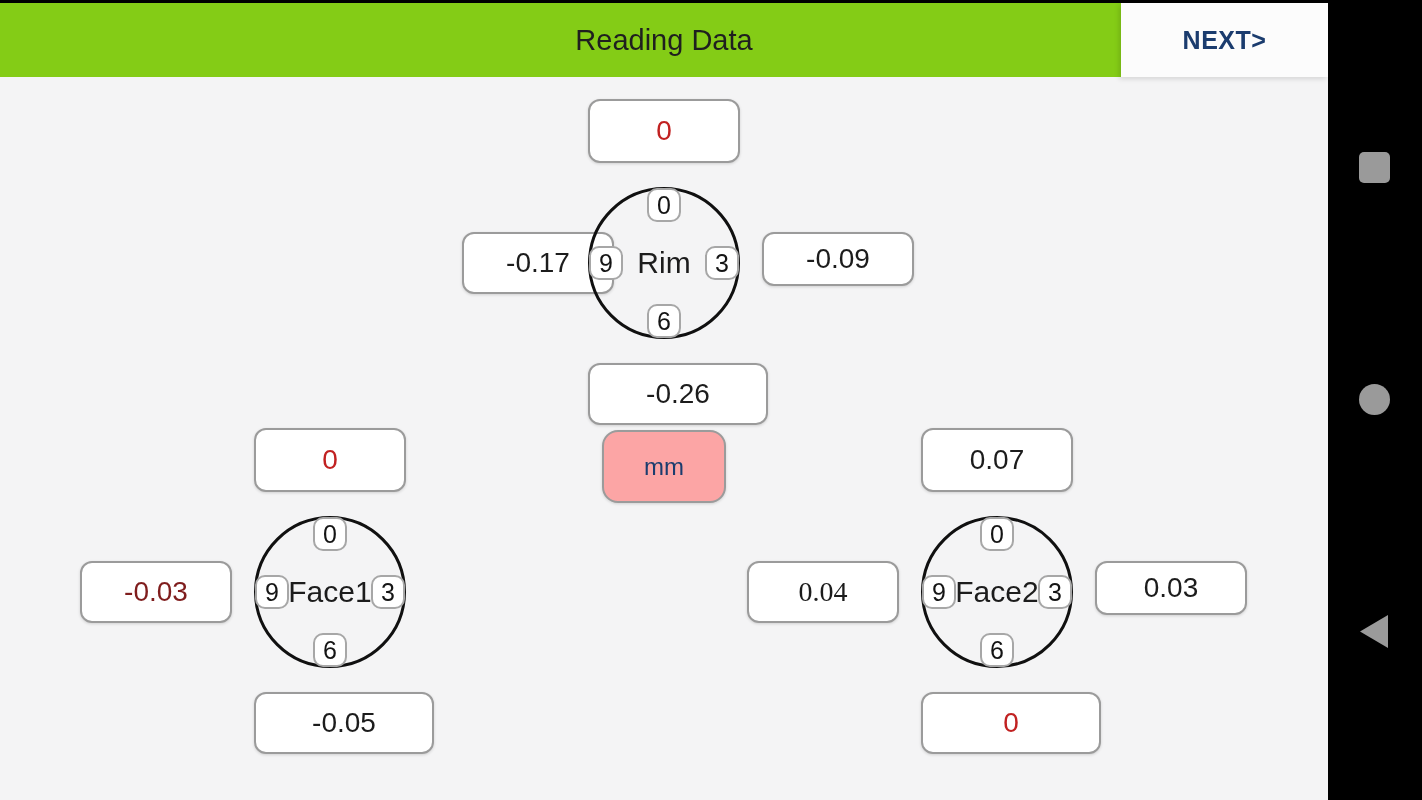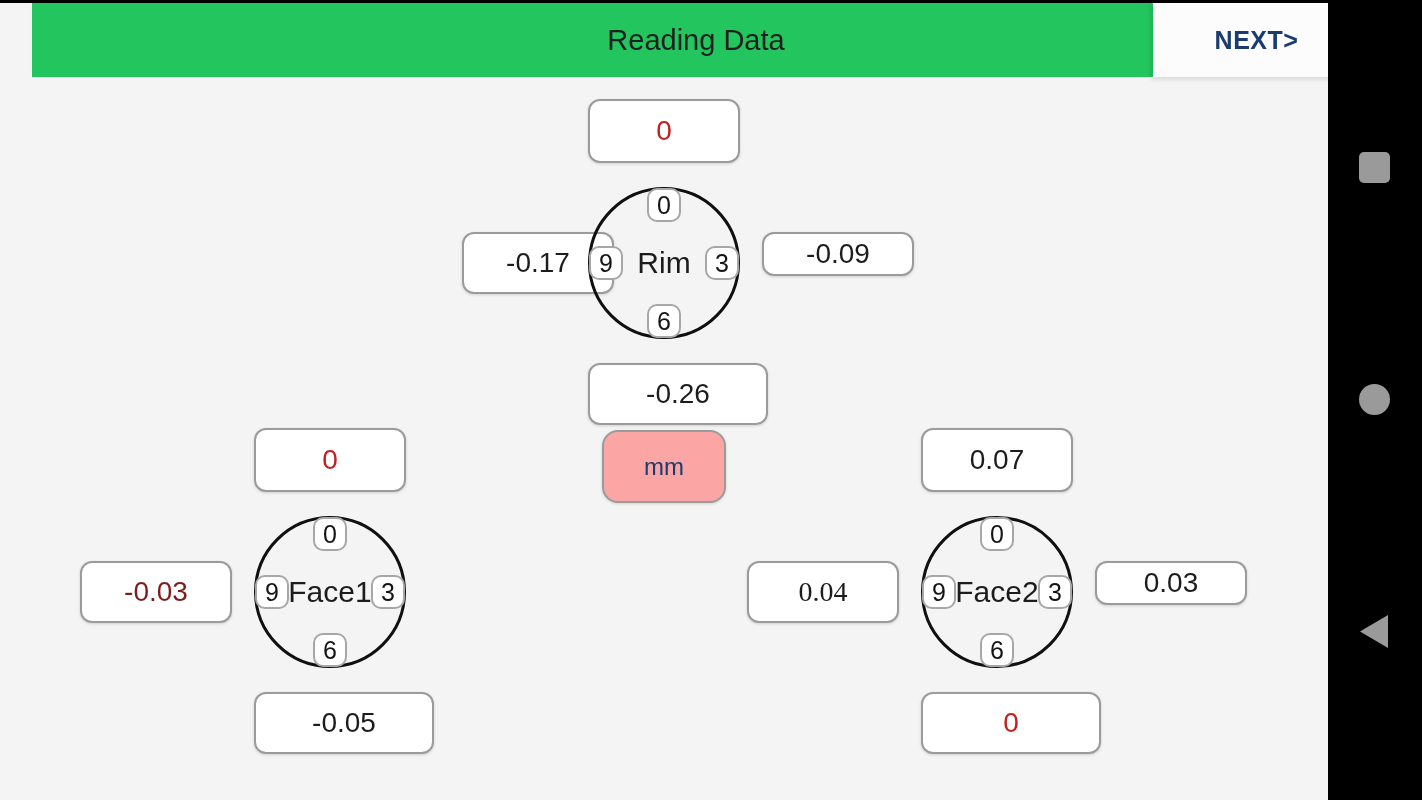--- a/index.html
+++ b/index.html
@@ -8,21 +8,21 @@
 
   .screen { position:relative; width:1422px; height:800px; background:#000; overflow:hidden; }
 
   
   .status-strip { position:absolute; top:0; left:0; width:1422px; height:3px; background:#000; z-index:6; }
 
   
   .content { position:absolute; top:3px; left:0; width:1328px; height:797px; background:#f4f4f5; }
 
   
-  .appbar { position:absolute; top:0; left:0; width:1328px; height:74px; background:#22c55e; z-index:3;margin-left:32px; }
+  .appbar { position:absolute; top:0; left:0; width:1328px; height:74px; background:#84cc16; z-index:3; }
   .appbar-title { position:absolute; left:0; top:0; width:100%; height:74px; line-height:74px;
                   text-align:center; font-size:29px; color:#1f1f1f; }
   .next-btn { position:absolute; right:0; top:0; width:207px; height:74px; background:#fcfcfc;
               border:none; outline:none; cursor:pointer; color:#1b3c6e; font-weight:bold;
               font-size:25px; letter-spacing:0.5px; font-family:"Liberation Sans", sans-serif;
               box-shadow:-2px 2px 5px rgba(0,0,0,0.13); }
 
   
   .canvas { position:absolute; top:74px; left:0; width:1328px; height:723px; }
 
@@ -30,21 +30,21 @@
   .dial { position:absolute; width:500px; height:325px; }
   .dial-rim   { left:414px; top:22px;  }
   .dial-face1 { left:80px;  top:351px; }
   .dial-face2 { left:747px; top:351px; }
 
   .rbox { position:absolute; background:#fff; border:2px solid #9b9b9b; border-radius:12px;
           display:flex; align-items:center; justify-content:center;
           font-size:28px; color:#1c1c1c; box-shadow:0 1px 3px rgba(0,0,0,0.15); cursor:pointer; }
   .d-top    { left:174px; top:0;     width:152px; height:64px; }
   .d-left   { left:0;     top:133px; width:152px; height:62px; }
-  .d-right  { left:348px; top:133px; width:152px; height:44px; }
+  .d-right  { left:348px; top:133px; width:152px; height:54px; }
   .d-bottom { left:174px; top:264px; width:180px; height:62px; }
 
   .d-circle { position:absolute; left:174px; top:88px; width:152px; height:152px;
               border:3px solid #101010; border-radius:50%; }
   .dial-label { position:absolute; left:174px; top:88px; width:152px; height:152px;
                 display:flex; align-items:center; justify-content:center;
                 font-size:30px; color:#1c1c1c; z-index:1; }
 
   .badge { position:absolute; width:34px; height:34px; background:#fff; border:2px solid #a7a7a7;
            border-radius:10px; display:flex; align-items:center; justify-content:center;

